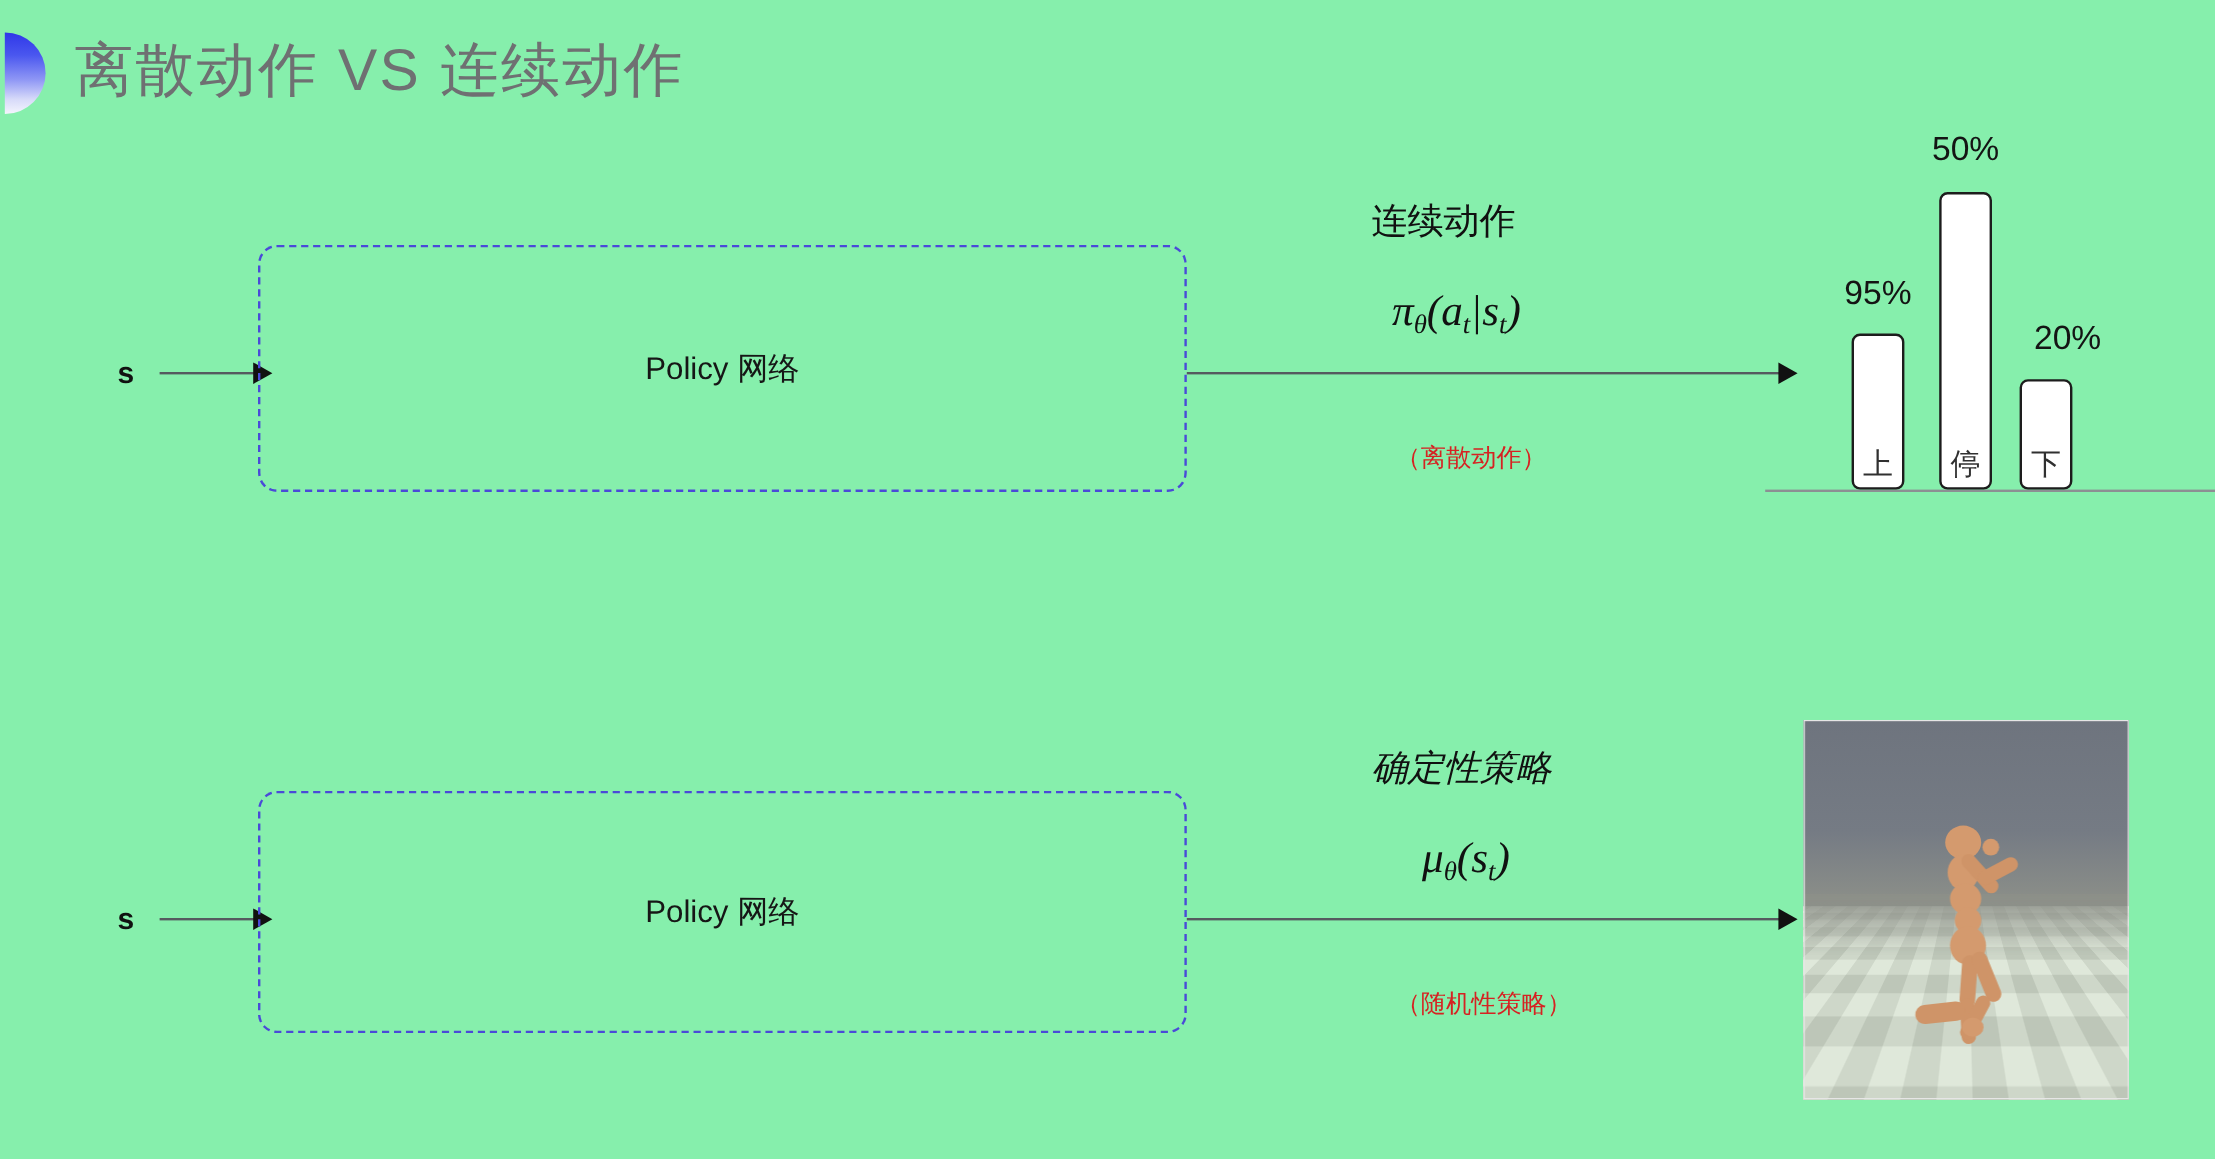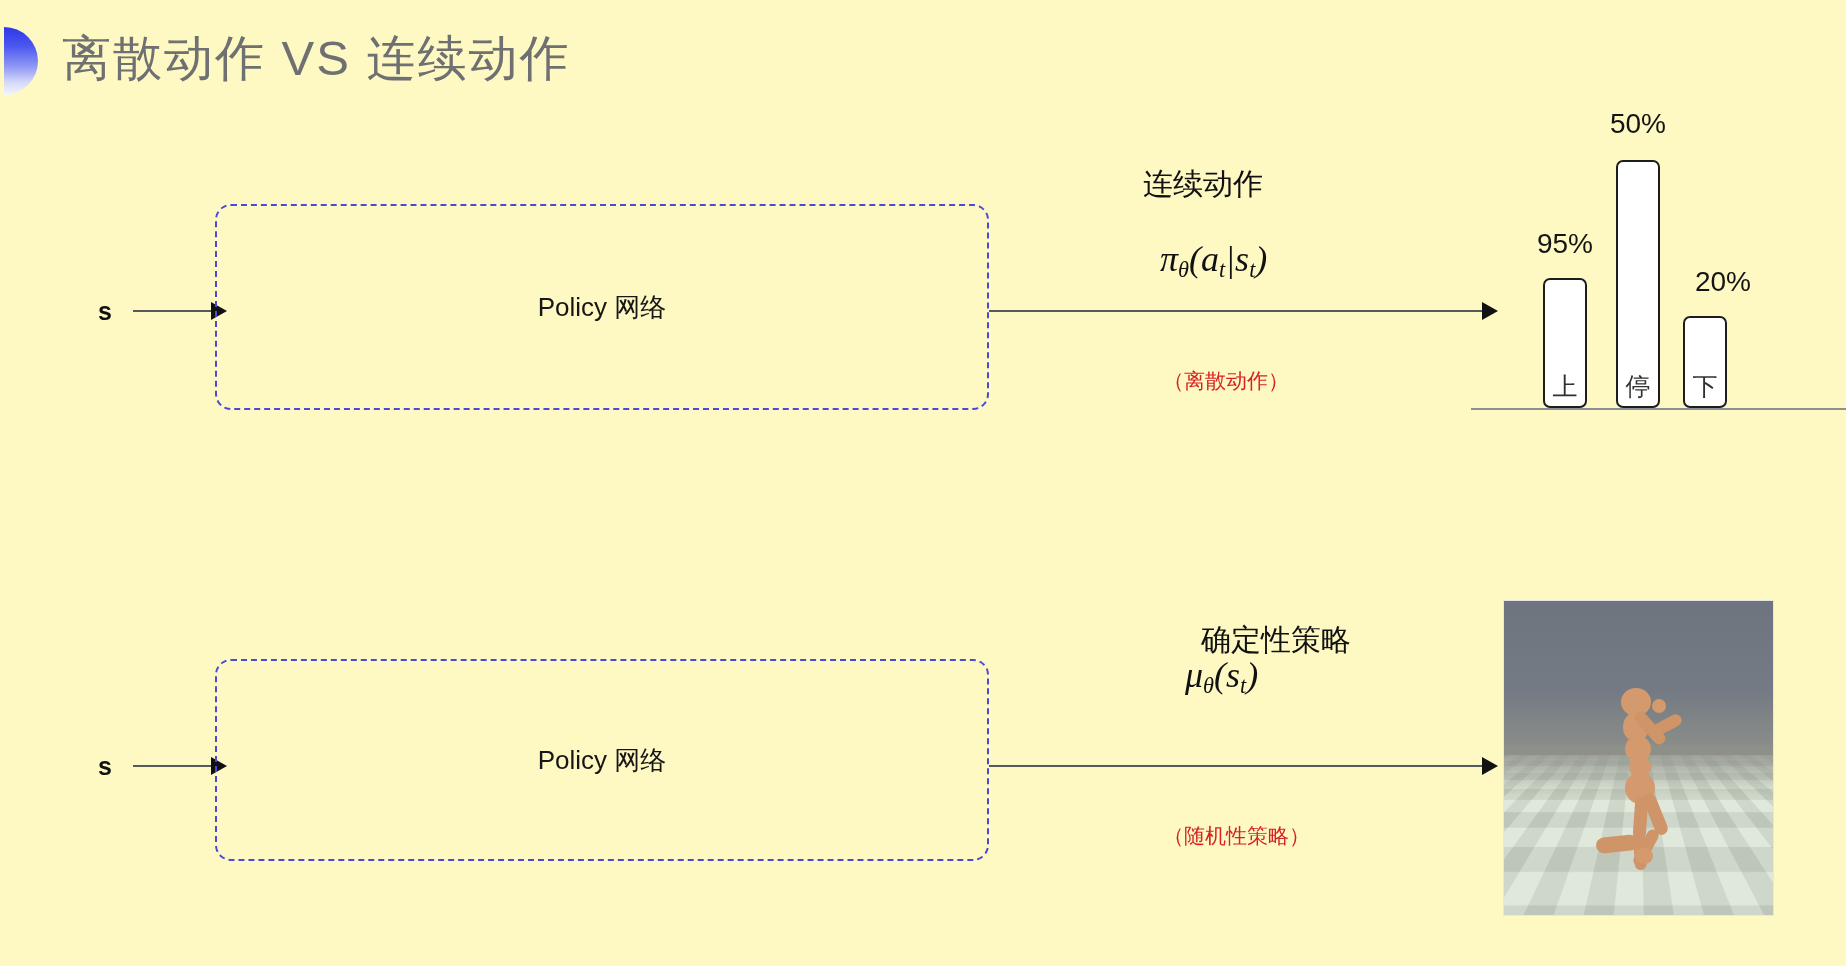--- a/index.html
+++ b/index.html
@@ -4,21 +4,21 @@
 <title>离散动作 VS 连续动作</title>
 <style>
   html,body{margin:0;padding:0;}
   body{
     width:1846px;height:966px;
     background:#ffffff;
     font-family:"Liberation Sans","DejaVu Sans",sans-serif;
     overflow:hidden;
     position:relative;
   }
-  .slide{position:absolute;inset:0;background:#fef9c3;}
+  .slide{position:absolute;inset:0;background:#86efac;}
 
   
   .title-bullet{
     position:absolute;left:4px;top:27px;
     width:34px;height:68px;
     border-top-right-radius:34px 34px;
     border-bottom-right-radius:34px 34px;
     background:linear-gradient(180deg,#2f37e8 0%,#4a57ef 28%,#8f97f5 58%,#d7daf9 82%,#f4f5fd 100%);
   }
   .page-title{
@@ -188,23 +188,23 @@
     <div class="arrow-line" style="left:133px;top:765px;width:86px;"></div>
     <div class="arrow-head" style="left:211px;top:757px;"></div>
 
     <div class="policy-box" style="left:215px;top:659px;width:774px;height:202px;">
       <div class="policy-label">Policy 网络</div>
     </div>
 
     <div class="arrow-line" style="left:989px;top:765px;width:497px;"></div>
     <div class="arrow-head" style="left:1482px;top:757px;"></div>
 
-    <div class="annot-title" style="left:1201px;top:620px;">确定性策略</div>
-
-    <div class="annot-formula" style="left:1185px;top:654px;text-align:center;">
+    <div class="annot-title" style="left:1143px;top:620px;font-style:italic;">确定性策略</div>
+
+    <div class="annot-formula" style="left:1185px;top:694px;text-align:center;">
       <span class="up">μ</span><sub>θ</sub><span>(s</span><sub>t</sub><span>)</span>
     </div>
 
     <div class="annot-red" style="left:1163px;top:822px;">（随机性策略）</div>
 
     <div class="humanoid-frame" style="left:1503px;top:600px;width:271px;height:316px;">
       <div class="sky"></div>
       <div class="floor"></div>
       <div class="floor-fade"></div>
 

